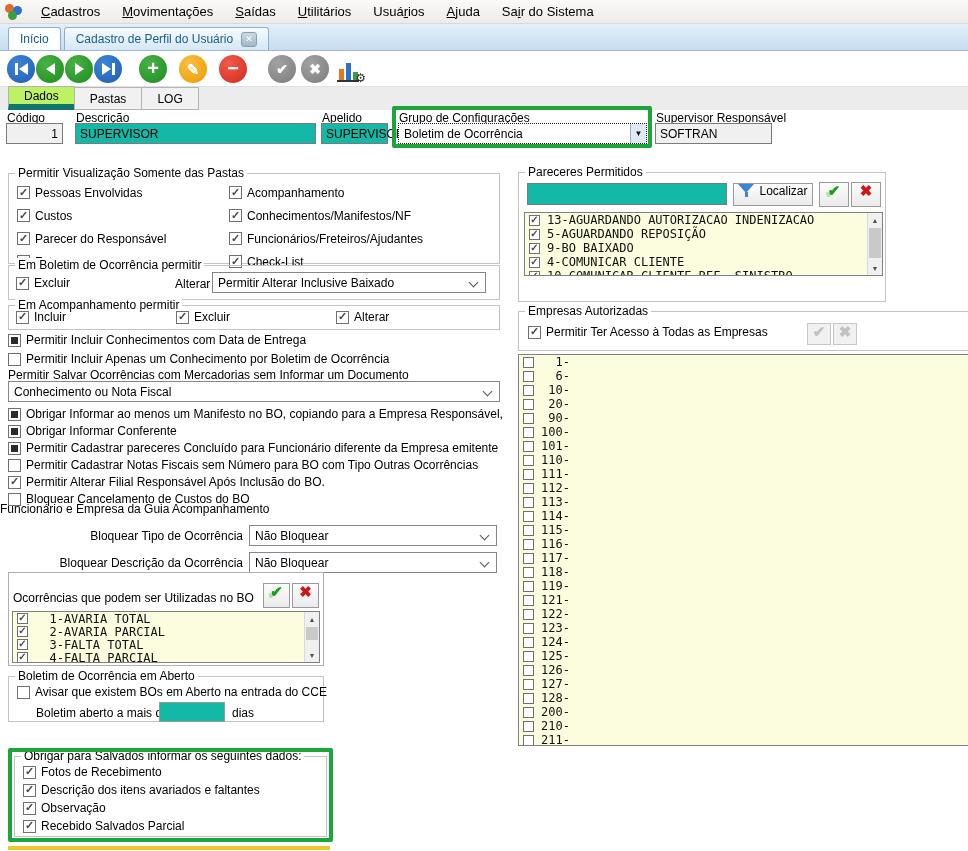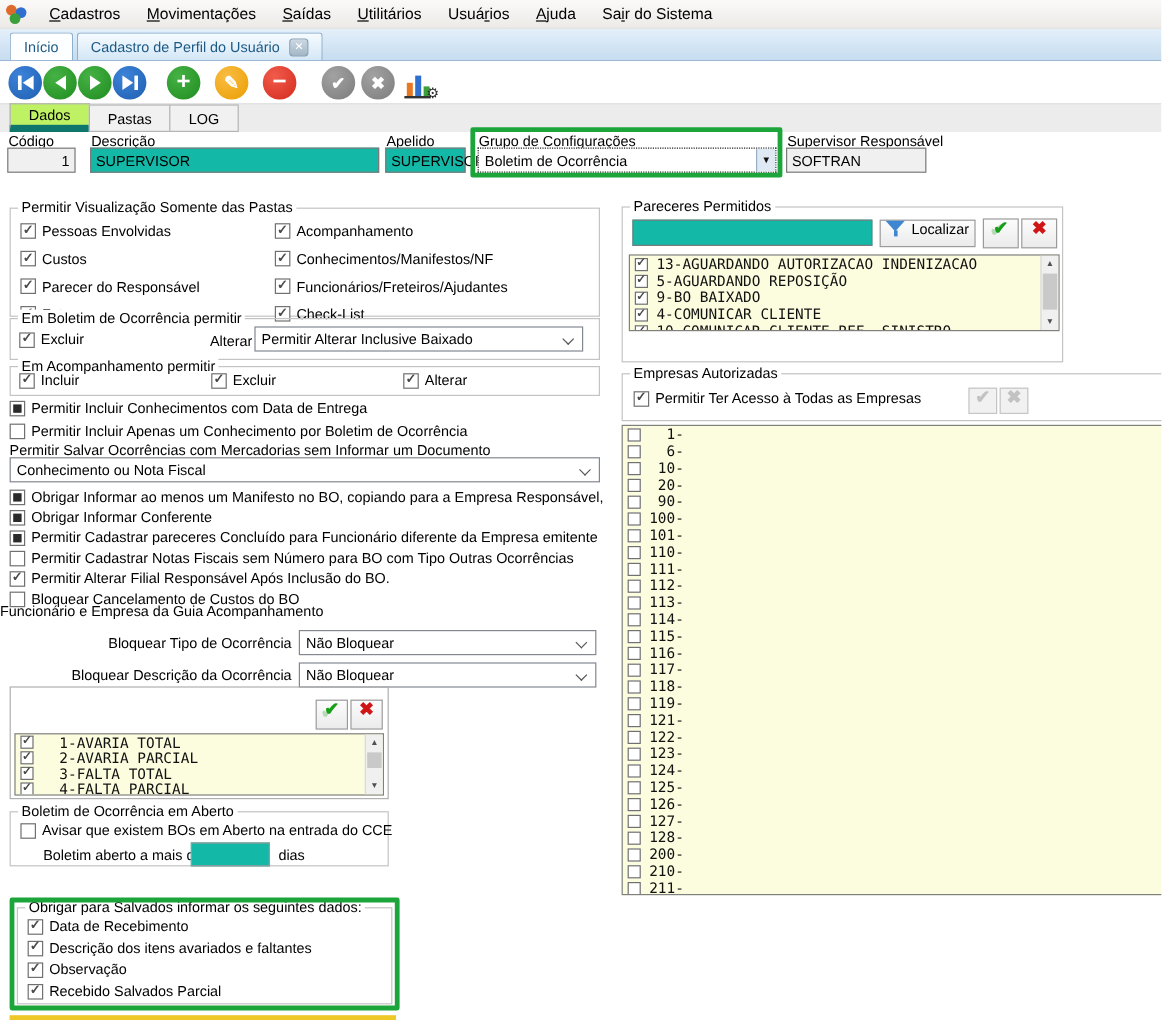--- a/index.html
+++ b/index.html
@@ -343,20 +343,21 @@
     </div>
       <div style="position:relative;height:21px;width:510px">
       <span style="position:absolute;left:0;top:4px;width:243px;text-align:right;white-space:nowrap">Bloquear Descrição da Ocorrência</span>
       <div class="sel" style="left:249px;top:0;width:248px">
           <span>Não Bloquear</span>
         </div>
     </div>
     </div>
 
   <div class="grp" style="left:8px;top:572px;width:316px;height:94px;border-color:#b0b0b0">
+    <span class="lbl" style="left:4px;top:18px">Ocorrências que podem ser Utilizadas no BO</span>
     <span class="sqbtn" style="left:254px;top:10px;width:27px;height:25px">
         <span class="ok-ic">✔</span>
       </span>
     <span class="sqbtn" style="left:283px;top:10px;width:27px;height:25px">
         <span class="x-ic">✖</span>
       </span>
     <div class="clist" style="left:3px;top:38px;width:308px;height:52px">
       <div>
           <div class="lrow" style="height:13px">
           <span class="cb sm checked"></span>
@@ -393,21 +394,21 @@
     <div class="inp" style="left:150px;top:25px;width:66px;height:20px;border-color:#9a9a9a"></div>
     <span class="lbl" style="left:223px;top:29px">dias</span>
   </div>
 
   <div class="annot" style="left:8px;top:748px;width:325px;height:94px"></div>
   <div class="grp" style="left:14px;top:756px;width:313px;height:81px">
     <span class="gtitle">Obrigar para Salvados informar os seguintes dados:</span>
     <div class="abs" style="left:8px;top:8px;display:flex;flex-direction:column;gap:4px">
         <label class="cbrow">
         <span class="cb checked"></span>
-        <span>Data de Recebimento</span>
+        <span>Fotos de Recebimento</span>
       </label>
         <label class="cbrow">
         <span class="cb checked"></span>
         <span>Descrição dos itens avariados e faltantes</span>
       </label>
         <label class="cbrow">
         <span class="cb checked"></span>
         <span>Observação</span>
       </label>
         <label class="cbrow">

